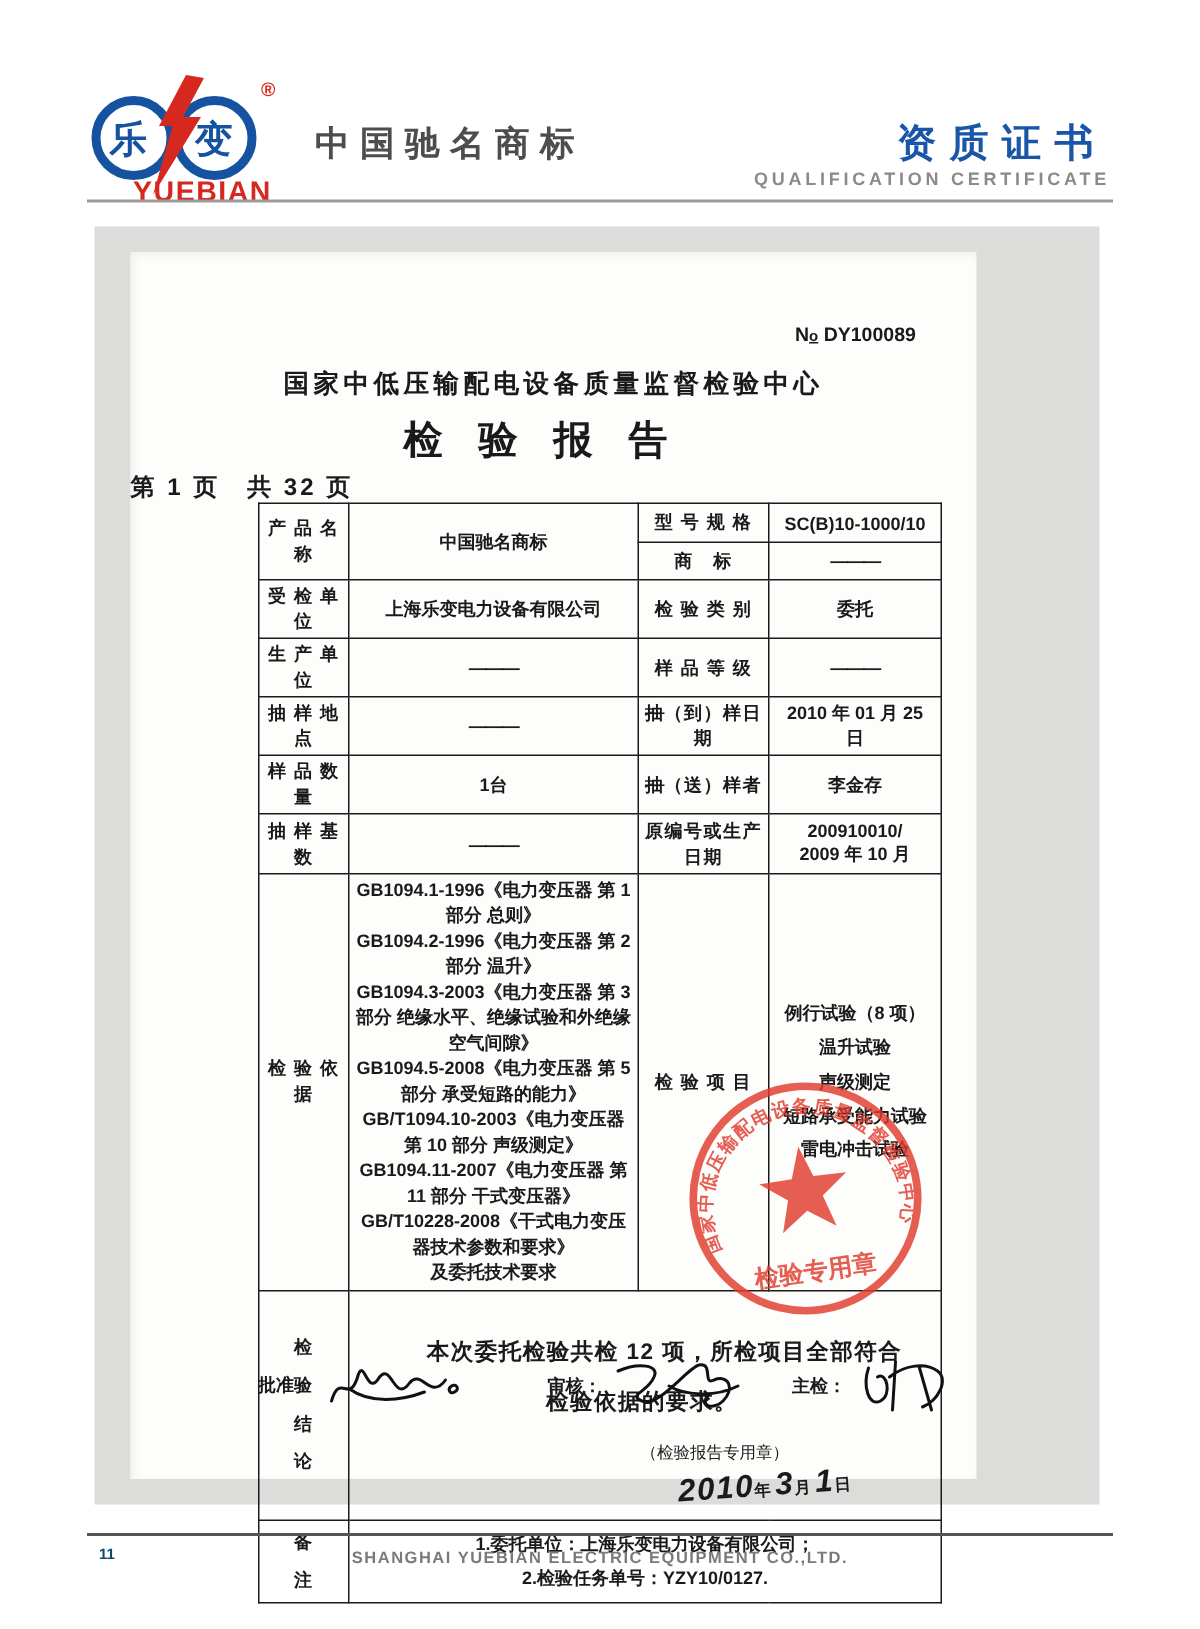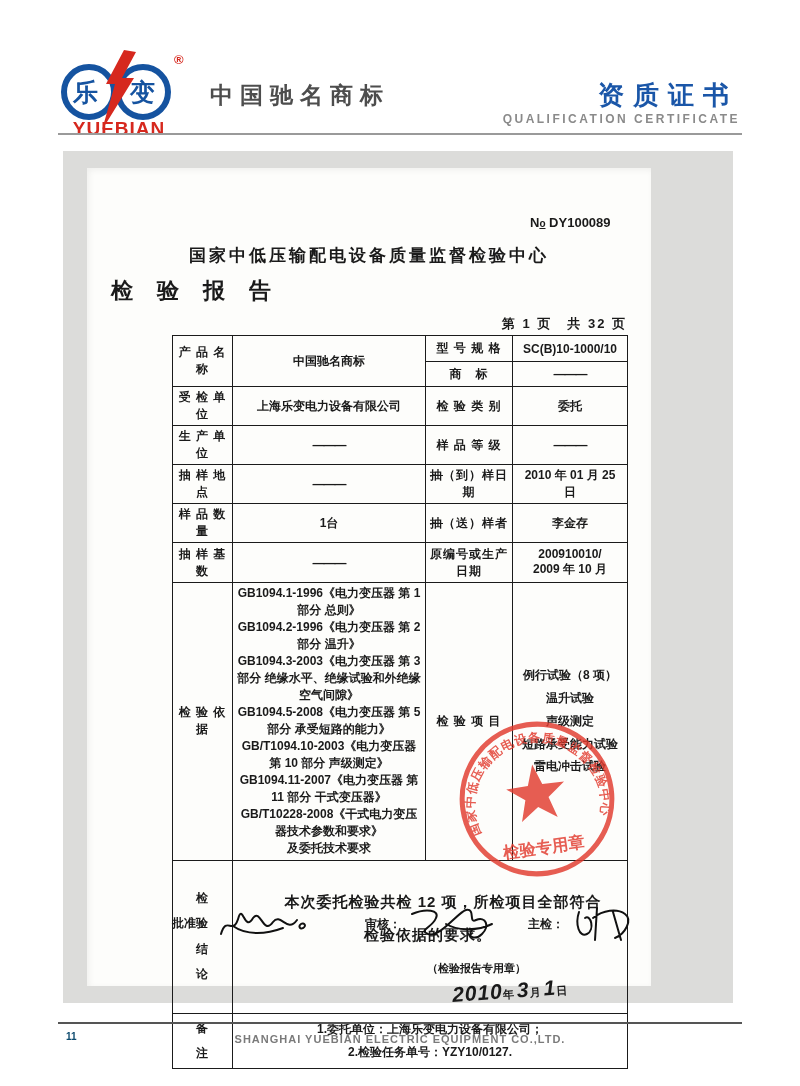--- a/index.html
+++ b/index.html
@@ -11,62 +11,62 @@
   .logo-box { position:absolute; left:58px; top:42px; width:135px; height:98px; }
   .logo-circle { position:absolute; width:56px; height:56px; border:6px solid #1553a0; border-radius:50%;
                  top:22px; background:#fff; }
   .logo-circle.left { left:3px; }
   .logo-circle.right { left:57px; }
   .logo-char { position:absolute; top:34px; font-size:25px; font-weight:bold; color:#1553a0; z-index:2; }
   .logo-char.l { left:15px; }
   .logo-char.r { left:72px; }
   .logo-bolt { position:absolute; left:44px; top:8px; z-index:3; }
   .logo-reg { position:absolute; left:116px; top:10px; color:#d6281e; font-size:13px; font-weight:bold; }
-  .logo-brand { position:absolute; left:0; top:76px; width:122px; text-align:center;
+  .logo-brand { position:absolute; left:16px; top:76px; width:122px; text-align:center;
                 color:#d6281e; font-size:19px; font-weight:bold; letter-spacing:1px; }
   .trademark-text { position:absolute; left:210px; top:80px; font-size:23px; font-weight:bold;
                     color:#4d4d4d; letter-spacing:7px; }
   .cert-cn { position:absolute; right:62px; top:78px; font-size:26px; font-weight:bold;
              color:#1a56a8; letter-spacing:9px; }
   .cert-en { position:absolute; right:60px; top:112px; font-size:12px; font-weight:bold;
              color:#8a8a8a; letter-spacing:2.5px; }
   .header-rule { position:absolute; left:58px; top:133px; width:684px; height:2px; background:#9a9a9a; }
 
   
   .frame { position:absolute; left:63px; top:151px; width:670px; height:852px; background:#dcdcda; }
   .paper { position:absolute; left:24px; top:17px; width:564px; height:818px; background:#fdfdfb;
            box-shadow:inset 2px 2px 6px rgba(0,0,0,0.06); }
 
   
   .serial { position:absolute; left:443px; top:47px; font-size:13px; font-weight:bold; }
   .serial .o { text-decoration:underline; font-size:10px; }
   .center-name { position:absolute; left:0; top:76px; width:100%; text-align:center;
                  font-size:17px; font-weight:600; letter-spacing:3px; }
-  .report-title { position:absolute; left:0; top:108px; width:100%; text-align:left;
-                  font-size:22px; font-weight:bold; letter-spacing:24px; padding-left:24px; }
-  .page-info { position:absolute; left:0; top:147px; width:540px; text-align:right;
-               font-size:13px; font-weight:bold; letter-spacing:2px; }
+  .report-title { position:absolute; left:0; top:108px; width:100%; text-align:center;
+                  font-size:26px; font-weight:bold; letter-spacing:24px; }
+  .page-info { position:absolute; left:0; top:147px; width:540px; 
+               font-size:16px; font-weight:bold; letter-spacing:2px; }
 
   
   table.report { position:absolute; left:85px; top:167px; width:455px; border-collapse:collapse;
                  table-layout:fixed; }
   table.report td { border:1.5px solid #1b1b1b; vertical-align:middle; text-align:center;
                     font-size:12px; font-weight:bold; padding:2px 4px; }
   td.lbl { letter-spacing:1px; }
   .dash-val { letter-spacing:-1px; font-weight:bold; }
   .strike { text-decoration:line-through; }
   td.basis-cell { text-align:left; font-size:11.5px; line-height:1.42; padding:6px 8px 6px 9px;
                   vertical-align:middle; }
   td.items-cell { font-size:12px; line-height:1.9; }
   td.vlabel { white-space:pre-line; line-height:2.1; font-size:13px; }
   td.concl-cell { text-align:left; vertical-align:top; padding:0; }
   .concl-inner { position:relative; width:100%; height:100%; min-height:148px; }
   .concl-text { padding:22px 18px 0 14px; font-size:15px; font-weight:bold; line-height:2.2;
                 text-indent:2em; letter-spacing:1px; }
-  .stamp-note { position:absolute; left:190px; top:98px; font-size:11px; font-weight:bold; }
+  .stamp-note { position:absolute; left:190px; top:98px; font-size:11px; font-weight:normal; }
   .concl-date { position:absolute; left:215px; top:116px; font-size:11px; font-weight:bold;
                 transform:rotate(-4deg); white-space:nowrap; }
   .concl-date .hw { font-size:21px; font-style:italic; font-weight:bold; letter-spacing:1px; }
   td.remark-cell { text-align:left; padding:5px 10px; font-size:12px; line-height:1.9; }
 
   
   .stamp { position:absolute; left:368px; top:549px; width:164px; height:164px;
            transform:rotate(-8deg); opacity:0.82; pointer-events:none; }
 
   

